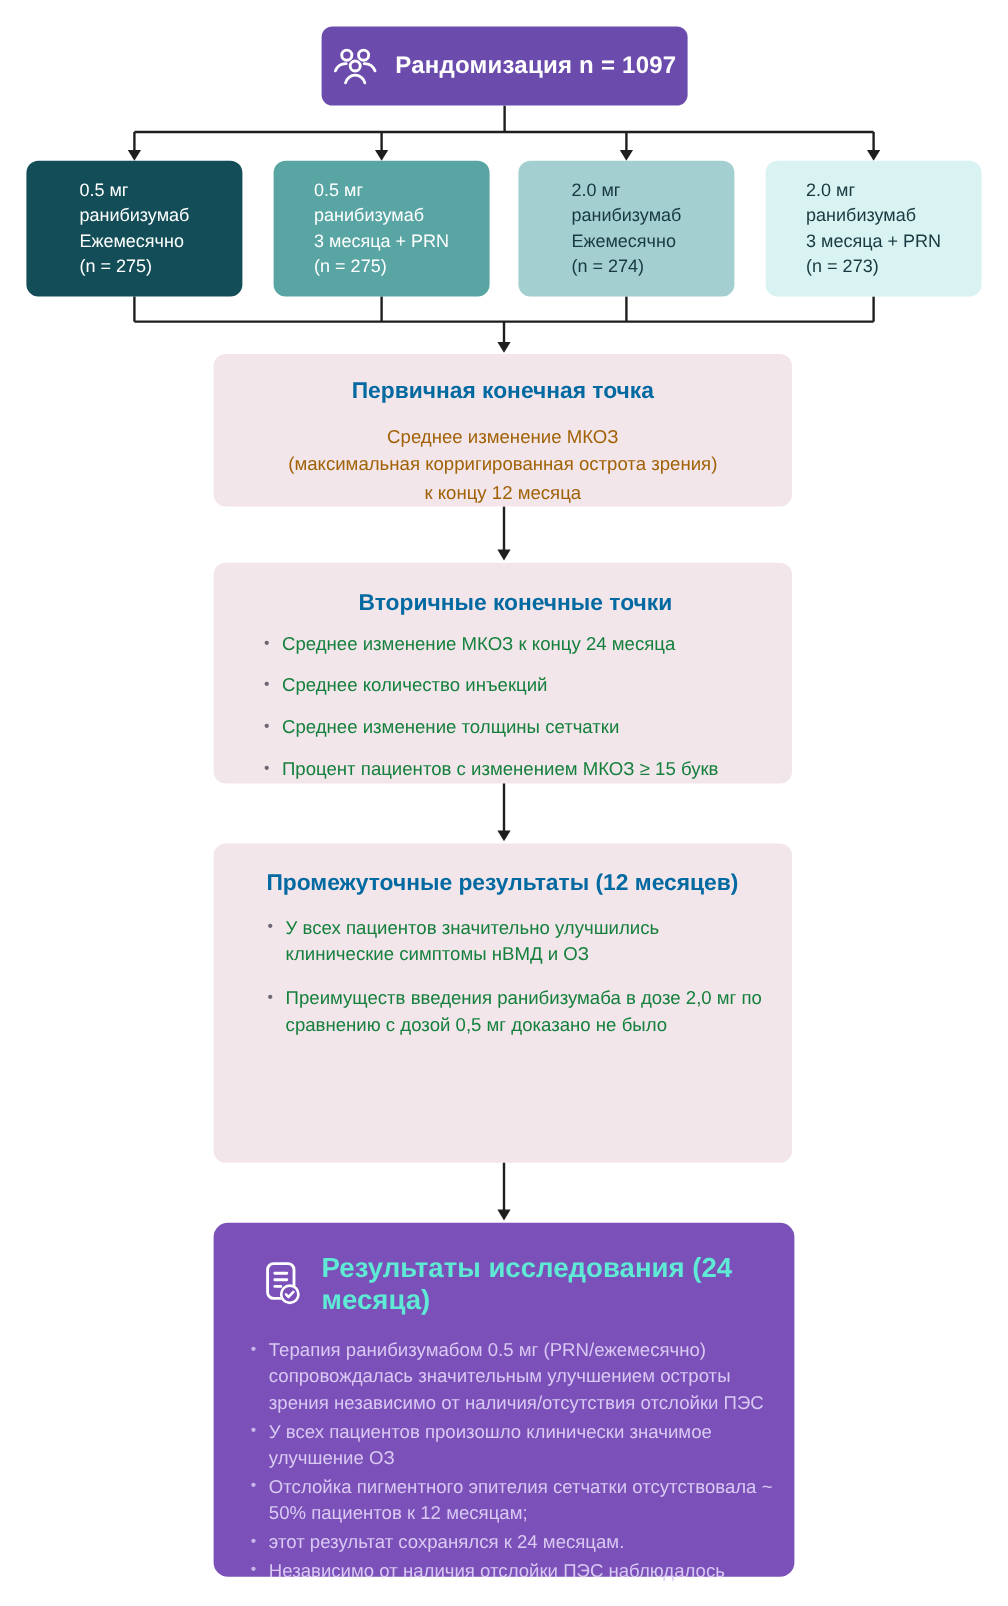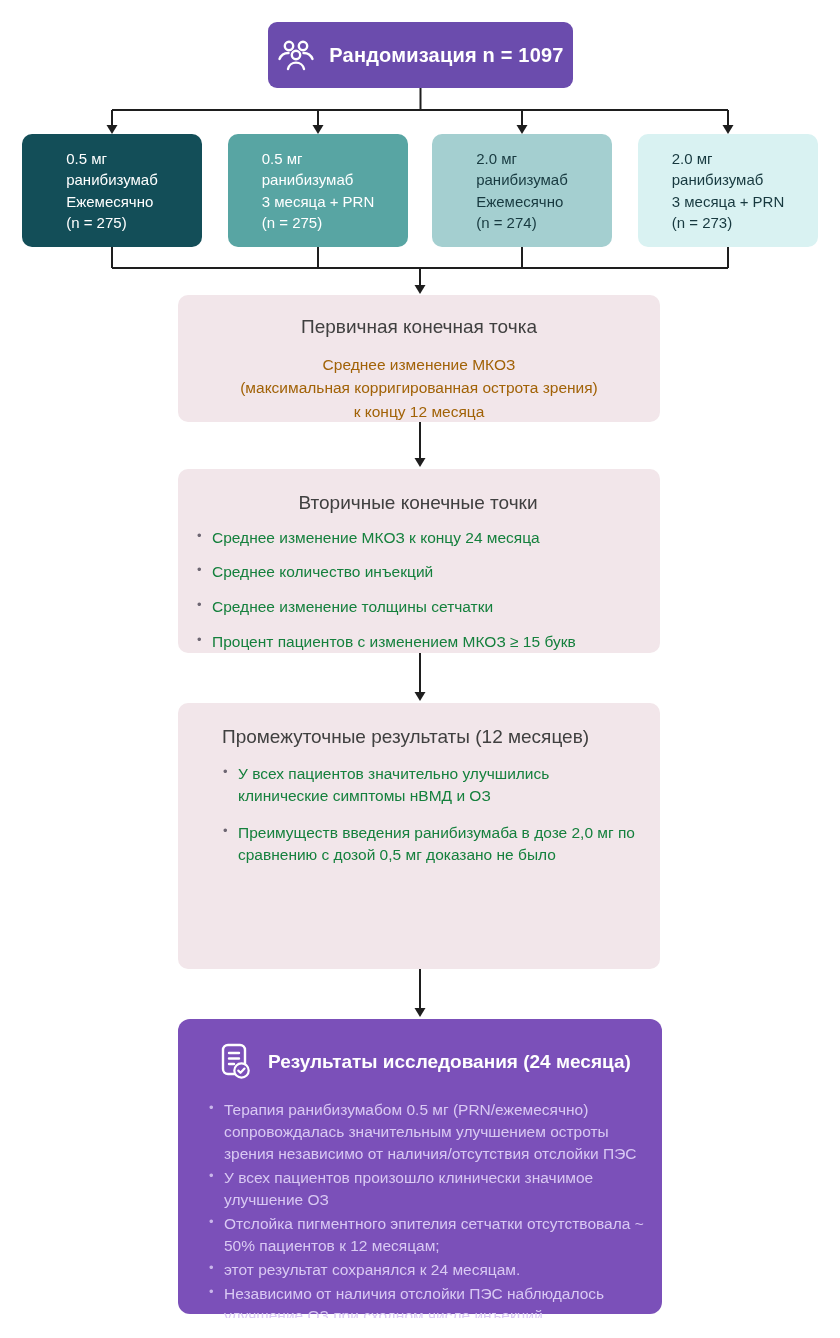--- a/index.html
+++ b/index.html
@@ -23,29 +23,29 @@
     font-size:15px;line-height:1.42;
   }
   .arm-0{left:22px;} .arm-1{left:228px;} .arm-2{left:432px;} .arm-3{left:638px;}
   .arm-text{white-space:pre-line;}
 
   .panel{
     position:absolute;left:178px;width:482px;background:var(--panel-pink);
     border-radius:10px;z-index:2;box-sizing:border-box;color:#59525c;
   }
   .panel-title{
-    font-size:19px;font-weight:normal;color:#404040;line-height:1.25;
+    font-size:19px;font-weight:bold;color:#0369a1;line-height:1.25;
   }
   .panel-title.center{text-align:center;}
   .panel-body{
     font-size:15.5px;line-height:1.52;text-align:center;white-space:pre-line;color:#a16207;
   }
   .panel-1{top:295px;height:127px;padding:20px 18px 0 18px;}
   .panel-1 .panel-body{margin-top:14px;}
-  .panel-2{top:469px;height:184px;padding:22px 20px 0 18px;}
+  .panel-2{top:469px;height:184px;padding:22px 20px 0 41px;}
   .panel-2 .panel-title{margin-bottom:6px;}
   .panel-3{top:703px;height:266px;padding:22px 16px 0 44px;}
   .panel-3 .panel-title{text-align:left;margin-bottom:4px;}
 
   ul.bullets{list-style:none;margin:12px 0 0 0;padding:0;}
   ul.bullets li{
     position:relative;padding-left:16px;font-size:15.5px;line-height:1.4;
     color:#15803d;text-align:left;
   }
   ul.bullets li::before{
@@ -54,21 +54,21 @@
   .panel-2 ul.bullets li{margin-bottom:13px;}
   .panel-3 ul.bullets{margin-top:14px;}
   .panel-3 ul.bullets li{margin-bottom:14px;line-height:1.45;}
 
   .results-box{
     position:absolute;left:178px;top:1019px;width:484px;height:295px;
     background:var(--purple-results);border-radius:12px;z-index:2;box-sizing:border-box;
     padding:24px 14px 0 30px;color:#ffffff;
   }
   .results-header{display:flex;align-items:center;gap:16px;padding-left:12px;}
-  .results-title{font-size:19px;font-weight:bold;color:#ffffff;}
+  .results-title{font-size:23px;font-weight:bold;color:#5eead4;}
   .results-box ul.bullets{margin-top:18px;}
   .results-box ul.bullets li{color:#d9c9f3;margin-bottom:2px;line-height:1.42;}
   .results-box ul.bullets li::before{color:#c9b6ea;top:0;}
 </style>
 </head>
 <body>
 
 <div class="canvas">
 
   <svg class="connectors" width="840" height="1338" viewBox="0 0 840 1338">

